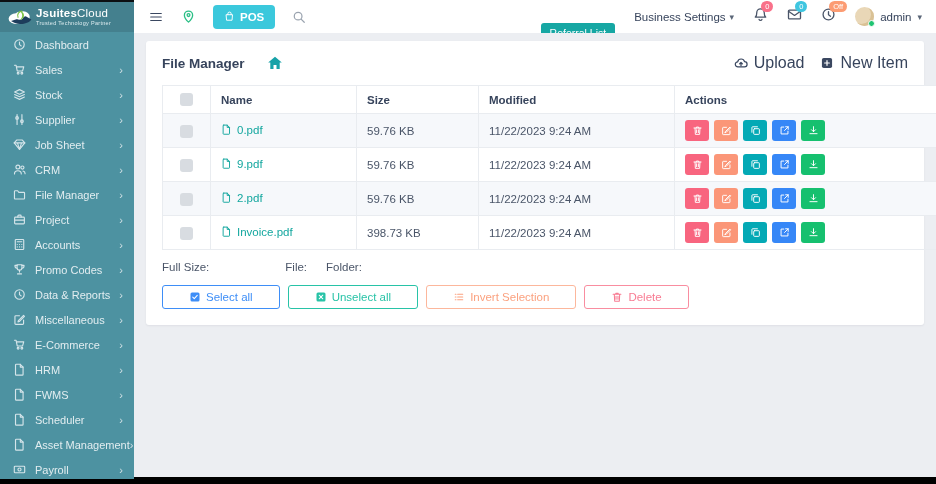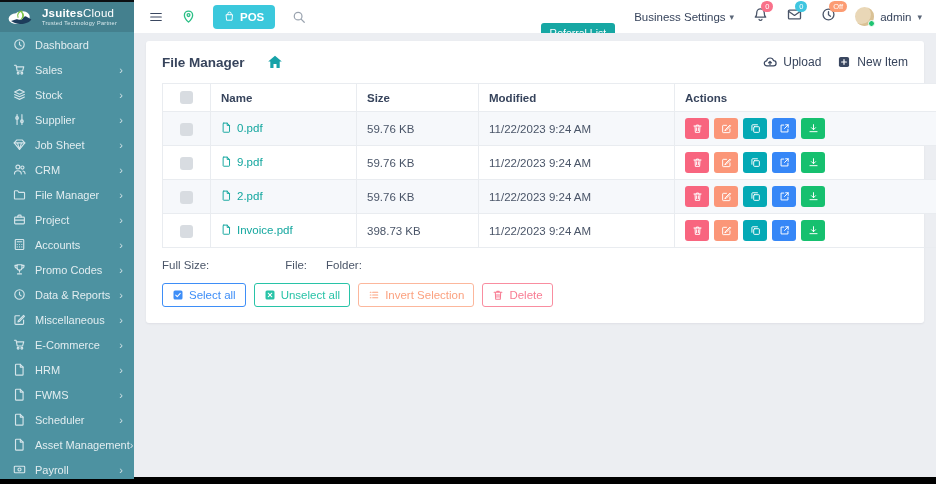--- a/index.html
+++ b/index.html
@@ -4,21 +4,21 @@
 <style>
   * { margin:0; padding:0; box-sizing:border-box; }
   html,body { width:936px; height:484px; overflow:hidden; background:#000;
               font-family:"Liberation Sans", sans-serif; }
   .stage { position:relative; width:936px; height:484px; background:#000; }
 
   
   .sidebar { position:absolute; left:0; top:0; width:134px; height:479px;
              background:#4d92a1; border-top:2px solid #0c0f12; }
   .logo-band { height:30px; background:#44808e; display:flex; align-items:center;
-               padding-left:7px; gap:9px; }
+               padding-left:7px; gap:3px; }
   .brand-text { line-height:1; color:#fff; }
   .brand-name { font-size:11.5px; letter-spacing:.2px; }
   .brand-name b { font-weight:700; }
   .brand-tag { font-size:5.5px; color:#dcebef; margin-top:2px; letter-spacing:.3px; }
   .menu { }
   .mi { height:25px; display:flex; align-items:center; padding:0 11px 0 13px;
         color:#e2edf0; font-size:11px; cursor:pointer; }
   .mi-ic { width:13px; height:13px; margin-right:9px; color:#d5e5ea; flex:0 0 13px; }
   .mi-ic svg { width:13px; height:13px; }
   .mi-label { white-space:nowrap; }
@@ -68,21 +68,21 @@
   .filter-input { width:92px; height:22px; border:1px solid #ccd2d9; border-right:none;
                   border-radius:3px 0 0 3px; font-size:10.5px; padding:0 7px;
                   color:#4a5568; font-family:inherit; outline:none; }
   .filter-input::placeholder { color:#a6adb8; }
   .fg-btn { height:22px; width:26px; background:#fff; border:1px solid #ccd2d9;
             display:flex; align-items:center; justify-content:center; cursor:pointer; }
   .fg-search { border-radius:0 3px 3px 0; color:#4a5568; }
   .fg-search svg { width:11px; height:11px; }
   .fg-drop { margin-left:4px; border-radius:3px; background:#edf0f3; color:#6b7686;
              font-size:9px; width:22px; }
-  .tool-link { display:flex; align-items:center; gap:6px; font-size:12px;
+  .tool-link { display:flex; align-items:center; gap:6px; font-size:16px;
                color:#37445c; cursor:pointer; }
   .tool-link svg { width:14px; height:14px; color:#3a4760; }
 
   
   table { border-collapse:collapse; width:900px; margin:2px 16px 0; font-size:11.5px; }
   th, td { border:1px solid #e9ecf0; text-align:left; }
   th { color:#37445c; font-weight:700; padding:7px 10px; background:#fff; }
   td { color:#4a5568; padding:6px 10px; height:30px; }
   tbody tr:nth-child(odd) { background:#f6f8fb; }
   .col-cb { width:48px; text-align:center; }
@@ -103,21 +103,21 @@
   .abtn-copy { background:#04a9b5; }
   .abtn-share{ background:#3687f7; }
   .abtn-dl   { background:#16c06f; }
 
   
   .summary { display:flex; padding:11px 16px 9px; font-size:11.5px; color:#4a5568; }
   .sum-fullsize { margin-right:76px; }
   .sum-file { margin-right:19px; }
   .bulk-bar { display:flex; gap:8px; padding:3px 16px 4px; }
   .obtn { display:inline-flex; align-items:center; gap:5px; background:#fff;
-          border-radius:3px; font-size:11.5px; padding:5px 9px; cursor:pointer;
+          border-radius:3px; font-size:11.5px; padding:5px 26px; cursor:pointer;
           font-family:inherit; border:1px solid; }
   .obtn svg { width:12px; height:12px; }
   .obtn-select   { border-color:#3e8ef7; color:#3e8ef7; }
   .obtn-unselect { border-color:#28c3a7; color:#28c3a7; }
   .obtn-invert   { border-color:#fcb79c; color:#fba17f; }
   .obtn-delete   { border-color:#f98da0; color:#f87c93; }
 </style>
 </head>
 <body>
 

